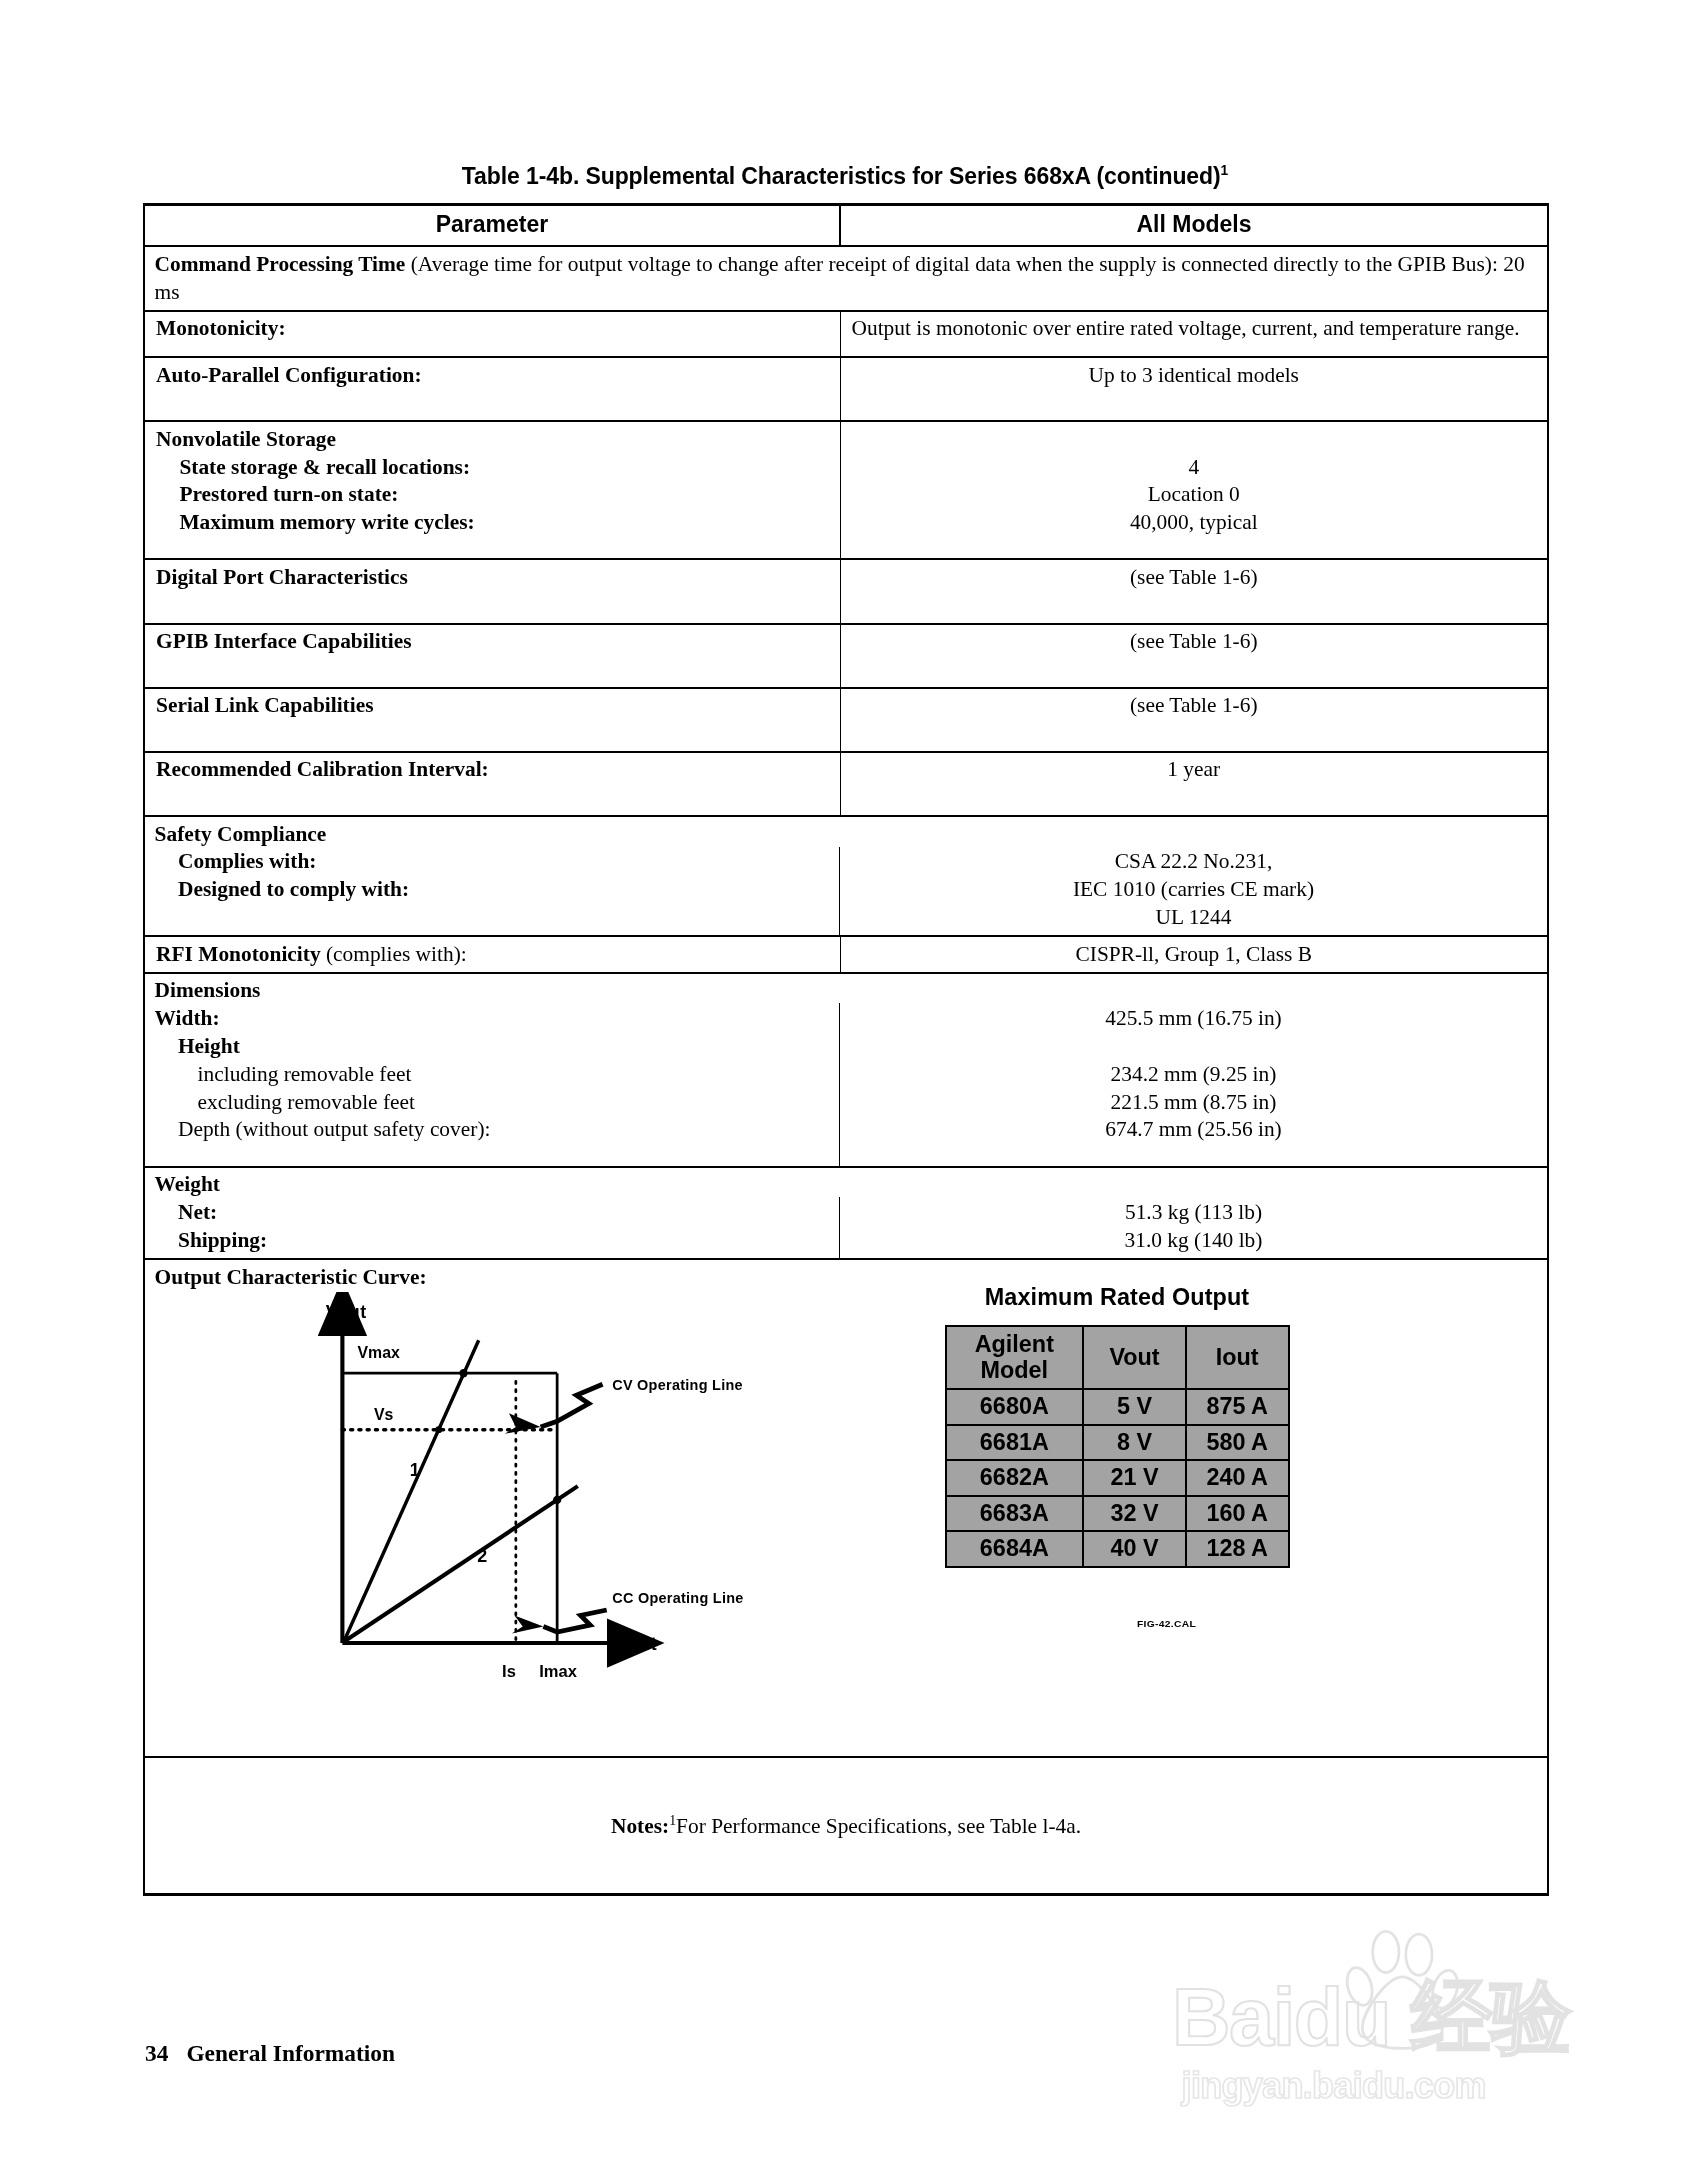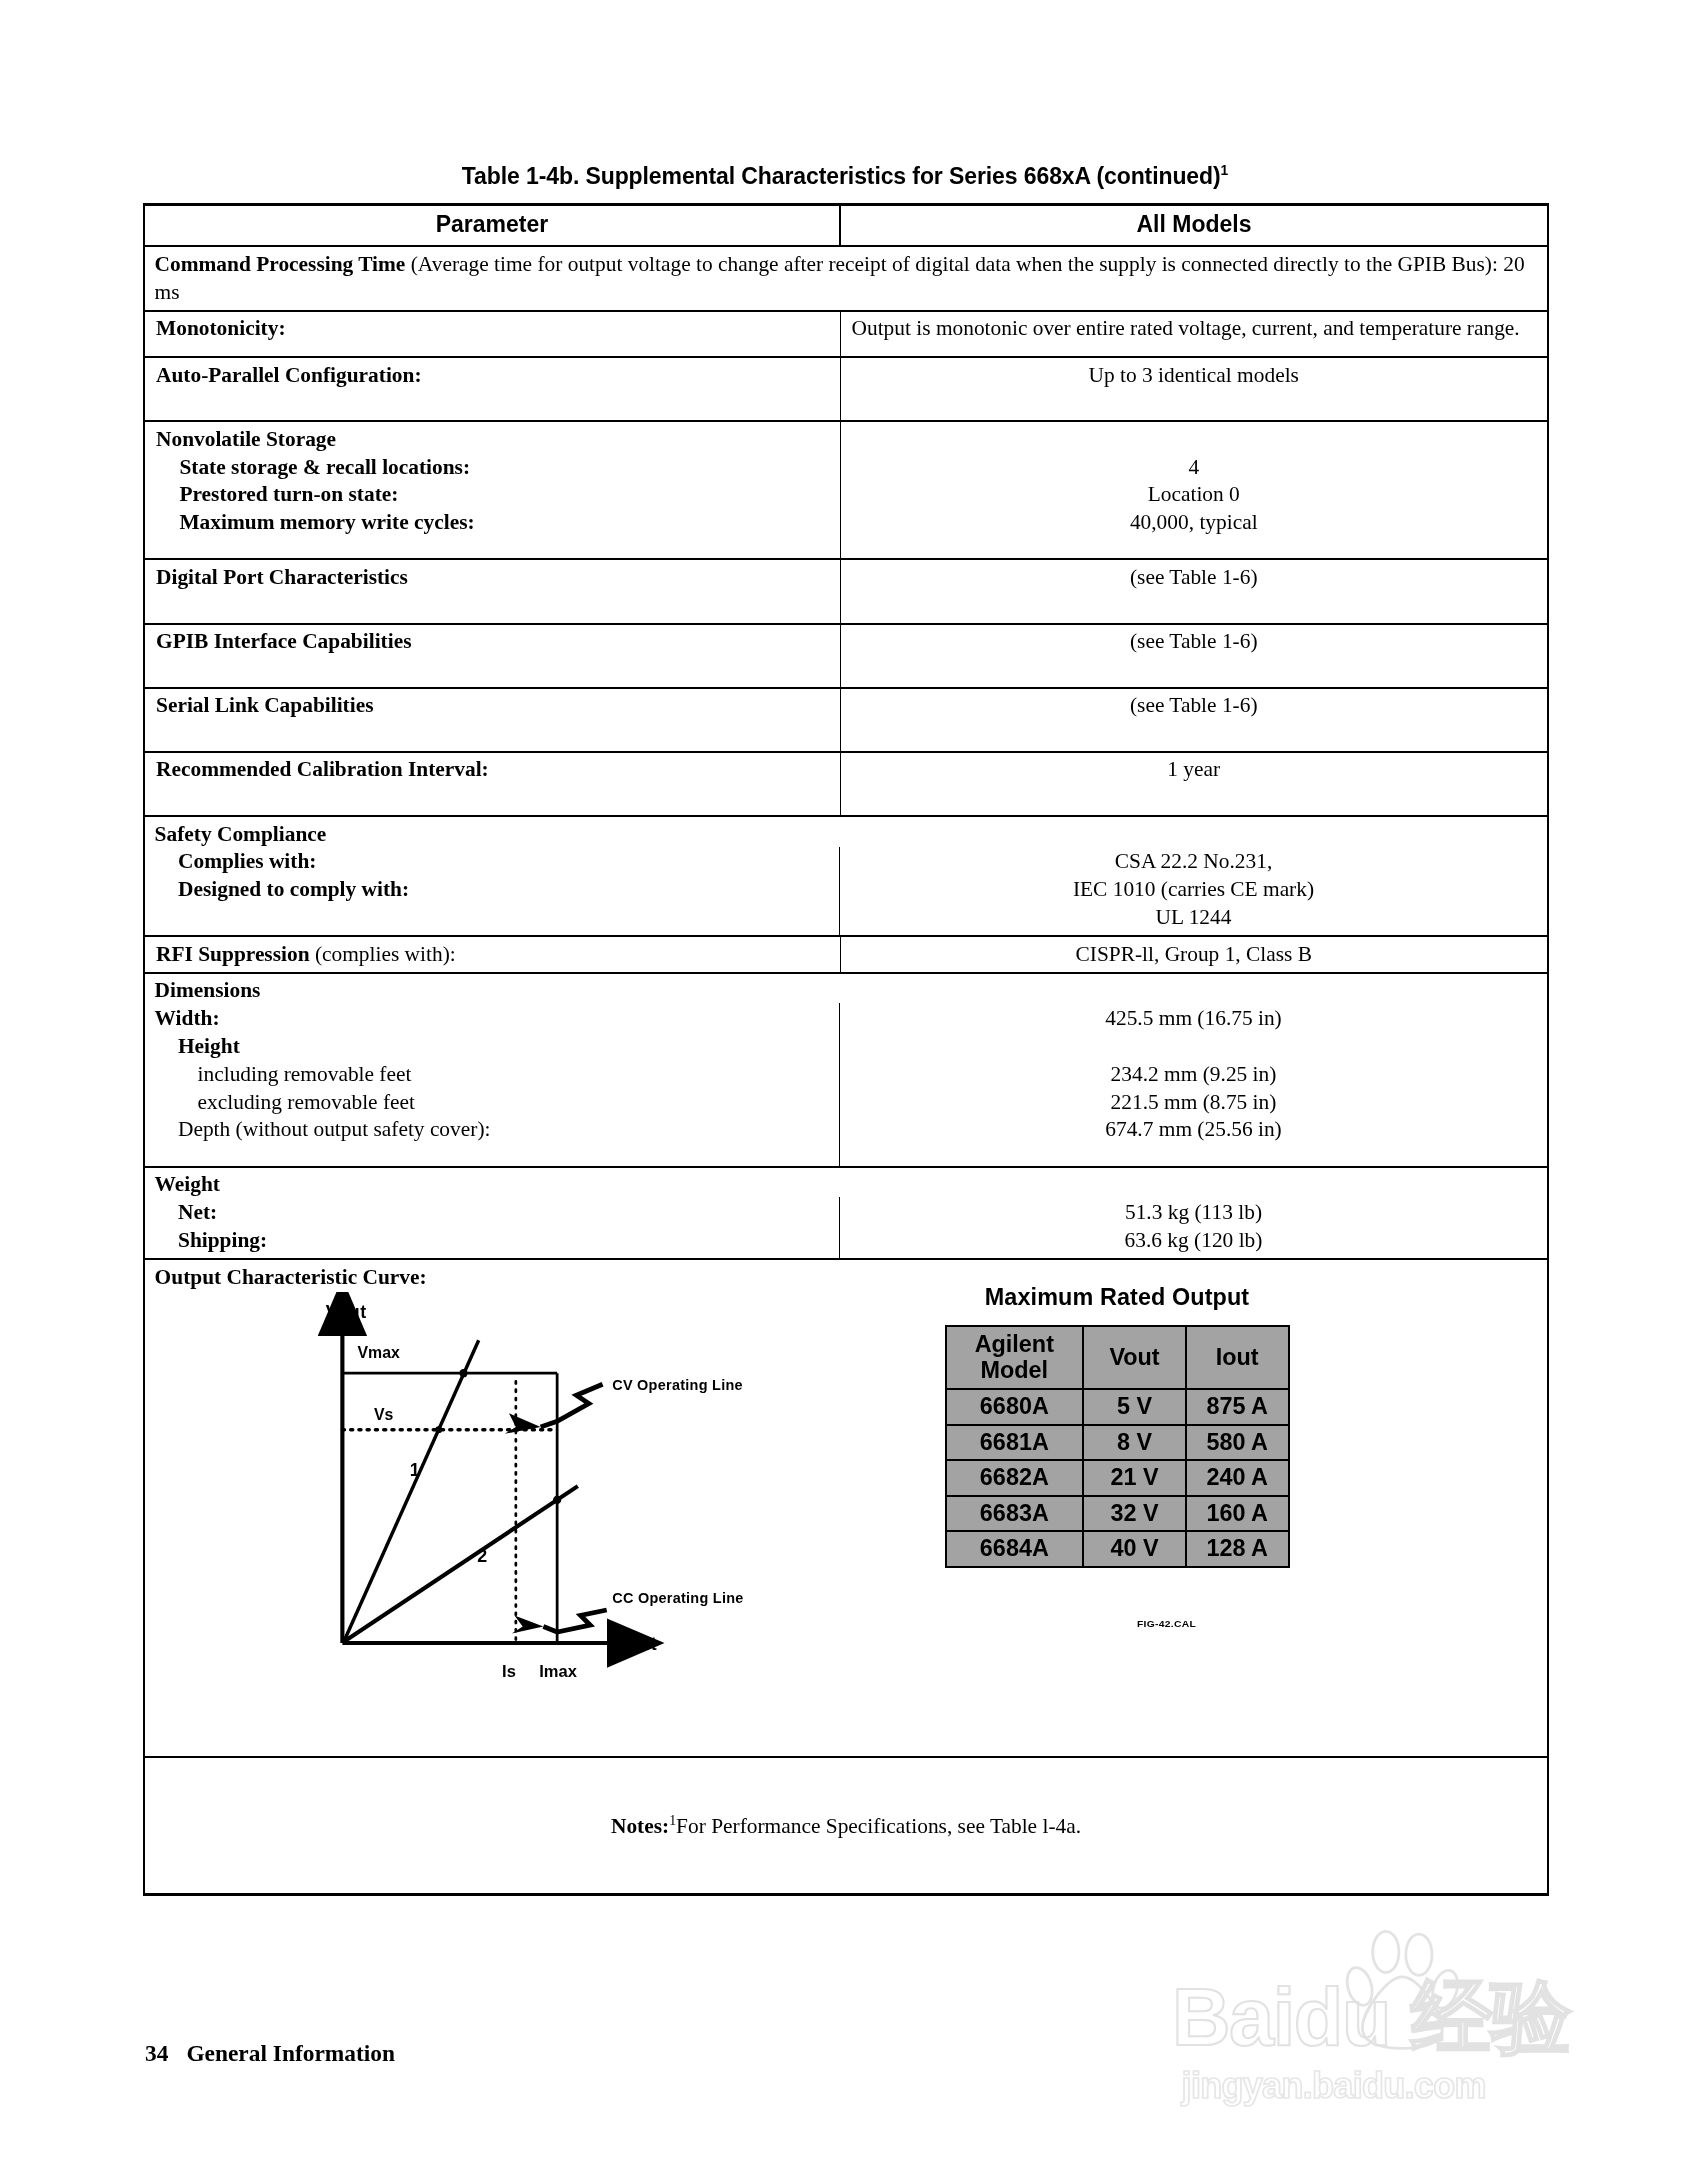--- a/index.html
+++ b/index.html
@@ -257,21 +257,21 @@
         <td class="value-nodiv">
           <span class="ind0" style="visibility:hidden;">x</span>
           <span class="ind0">CSA 22.2 No.231,</span>
           <span class="ind0">IEC 1010 (carries CE mark)</span>
           <span class="ind0">UL 1244</span>
         </td>
       </tr>
 
       <tr>
         <td class="param">
-          <span class="bold">RFI Suppression</span><span> (complies with):</span>
+          <span class="bold">RFI Monotonicity</span><span> (complies with):</span>
         </td>
         <td class="value">CISPR-ll, Group 1, Class B</td>
       </tr>
 
       <tr>
         <td class="param-nodiv divwrap">
           <span class="bold ind0">Dimensions</span>
           <span class="bold ind0">Width:</span>
           <span class="bold ind1">Height</span>
           <span class="ind2">including removable feet</span>
@@ -293,21 +293,21 @@
       <tr>
         <td class="param-nodiv divwrap">
           <span class="bold ind0">Weight</span>
           <span class="bold ind1">Net:</span>
           <span class="bold ind1">Shipping:</span>
           <span class="partial-div" style="left:auto;right:0;top:29px;bottom:0;"></span>
         </td>
         <td class="value-nodiv">
           <span class="ind0" style="visibility:hidden;">x</span>
           <span class="ind0">51.3 kg (113 lb)</span>
-          <span class="ind0">63.6 kg (120 lb)</span>
+          <span class="ind0">31.0 kg (140 lb)</span>
         </td>
       </tr>
 
       <tr>
         <td class="fullspan" colspan="2" style="padding:0;">
           <div id="fig-cell">
 
             <div id="fig-label">Output Characteristic Curve:</div>
 
             <svg id="graph" viewBox="0 0 700 600" style="font-size:31px">

